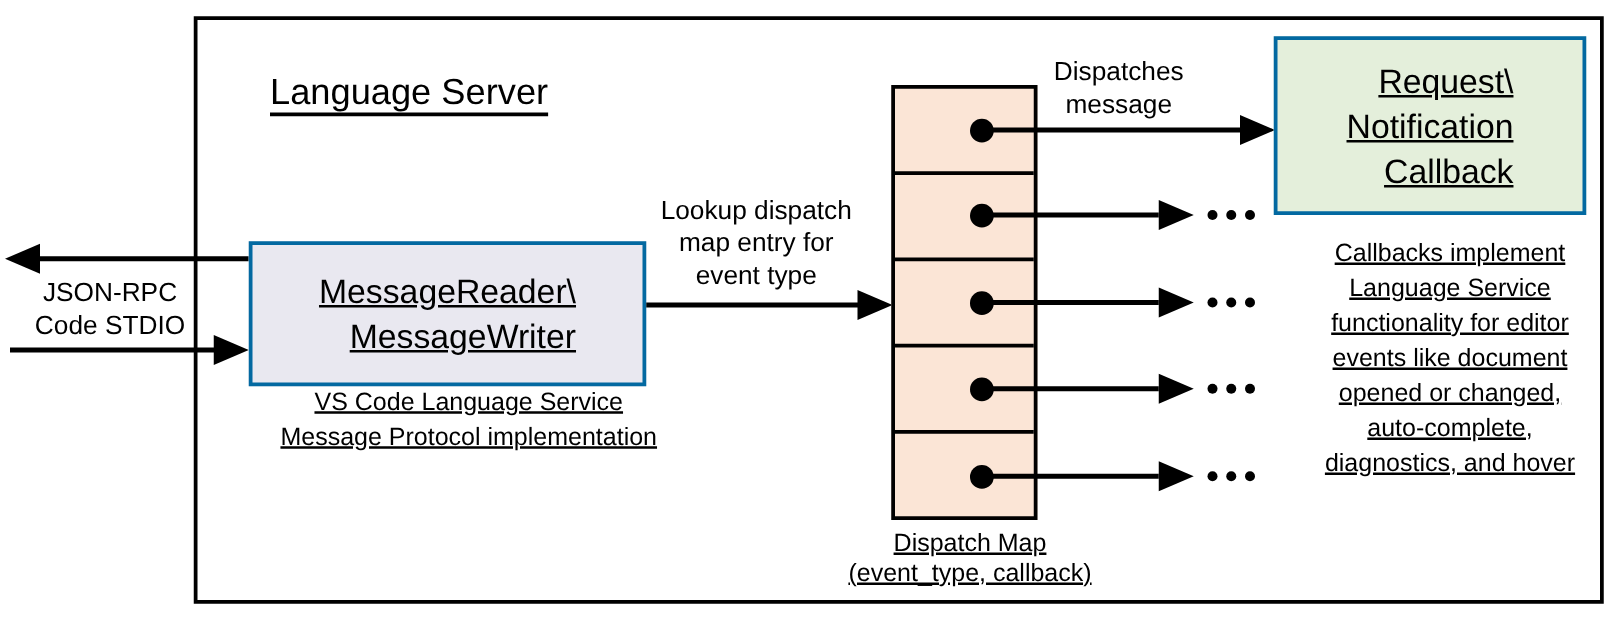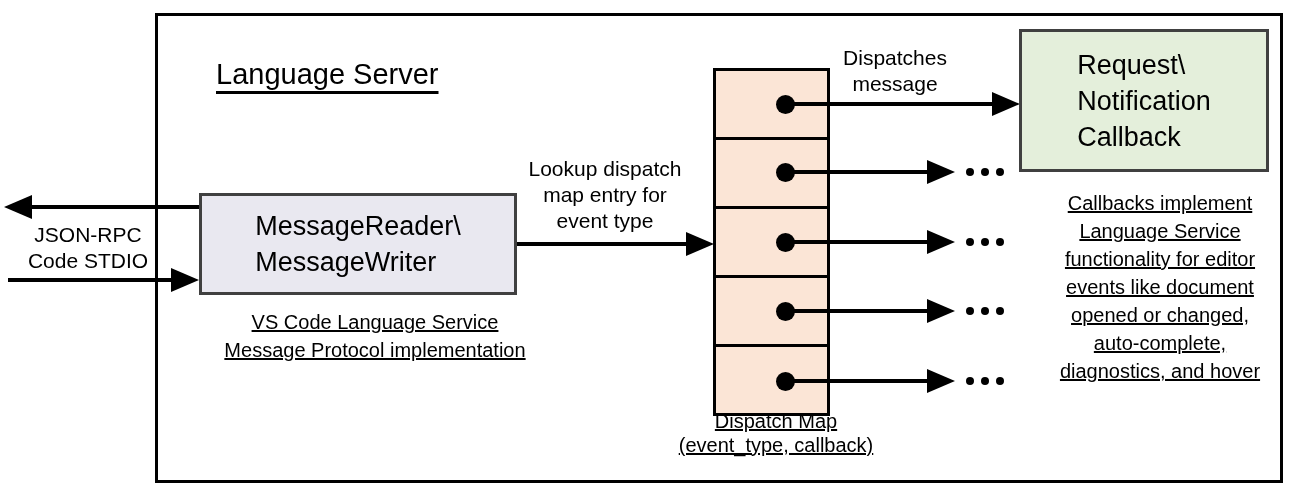--- a/index.html
+++ b/index.html
@@ -31,25 +31,25 @@
     text-underline-offset:7px;
   }
 
   
   .hline{height:4px;background:#000;}
   .head-right{width:0;height:0;border-top:12px solid transparent;border-bottom:12px solid transparent;border-left:28px solid #000;}
   .head-left{width:0;height:0;border-top:12px solid transparent;border-bottom:12px solid transparent;border-right:28px solid #000;}
 
   
   .node-box{
-    border:3px solid #404040;box-sizing:border-box;
+    border:3px solid #0369a1;box-sizing:border-box;
     display:flex;align-items:center;justify-content:center;
-    text-align:left;white-space:pre-line;
+    text-align:right;white-space:pre-line;text-decoration:underline;
   }
-  #reader-box{left:199px;top:193px;width:318px;height:102px;font-size:27px;line-height:36px;}
+  #reader-box{left:199px;top:193px;width:318px;height:116px;font-size:27px;line-height:36px;}
   #callback-box{left:1019px;top:29px;width:250px;height:143px;font-size:27px;line-height:36px;}
 
   
   #dispatch-map{
     left:713px;top:68px;width:117px;height:348px;
     border:3px solid #000;box-sizing:border-box;
     display:flex;flex-direction:column;
   }
   .dispatch-cell{flex:1;}
   .dispatch-cell:not(:last-child){border-bottom:3px solid #000;}
@@ -150,16 +150,16 @@
 Callback</div>
 
   <div class="abs caption center pre" style="left:1030px;top:189px;width:260px;">Callbacks implement
 Language Service
 functionality for editor
 events like document
 opened or changed,
 auto-complete,
 diagnostics, and hover</div>
 
-  <div class="abs caption center pre" style="left:656px;top:409px;width:240px;line-height:24px;">Dispatch Map
+  <div class="abs caption center pre" style="left:656px;top:423px;width:240px;line-height:24px;">Dispatch Map
 (event_type, callback)</div>
 
 </div>
 
 </body></html>

